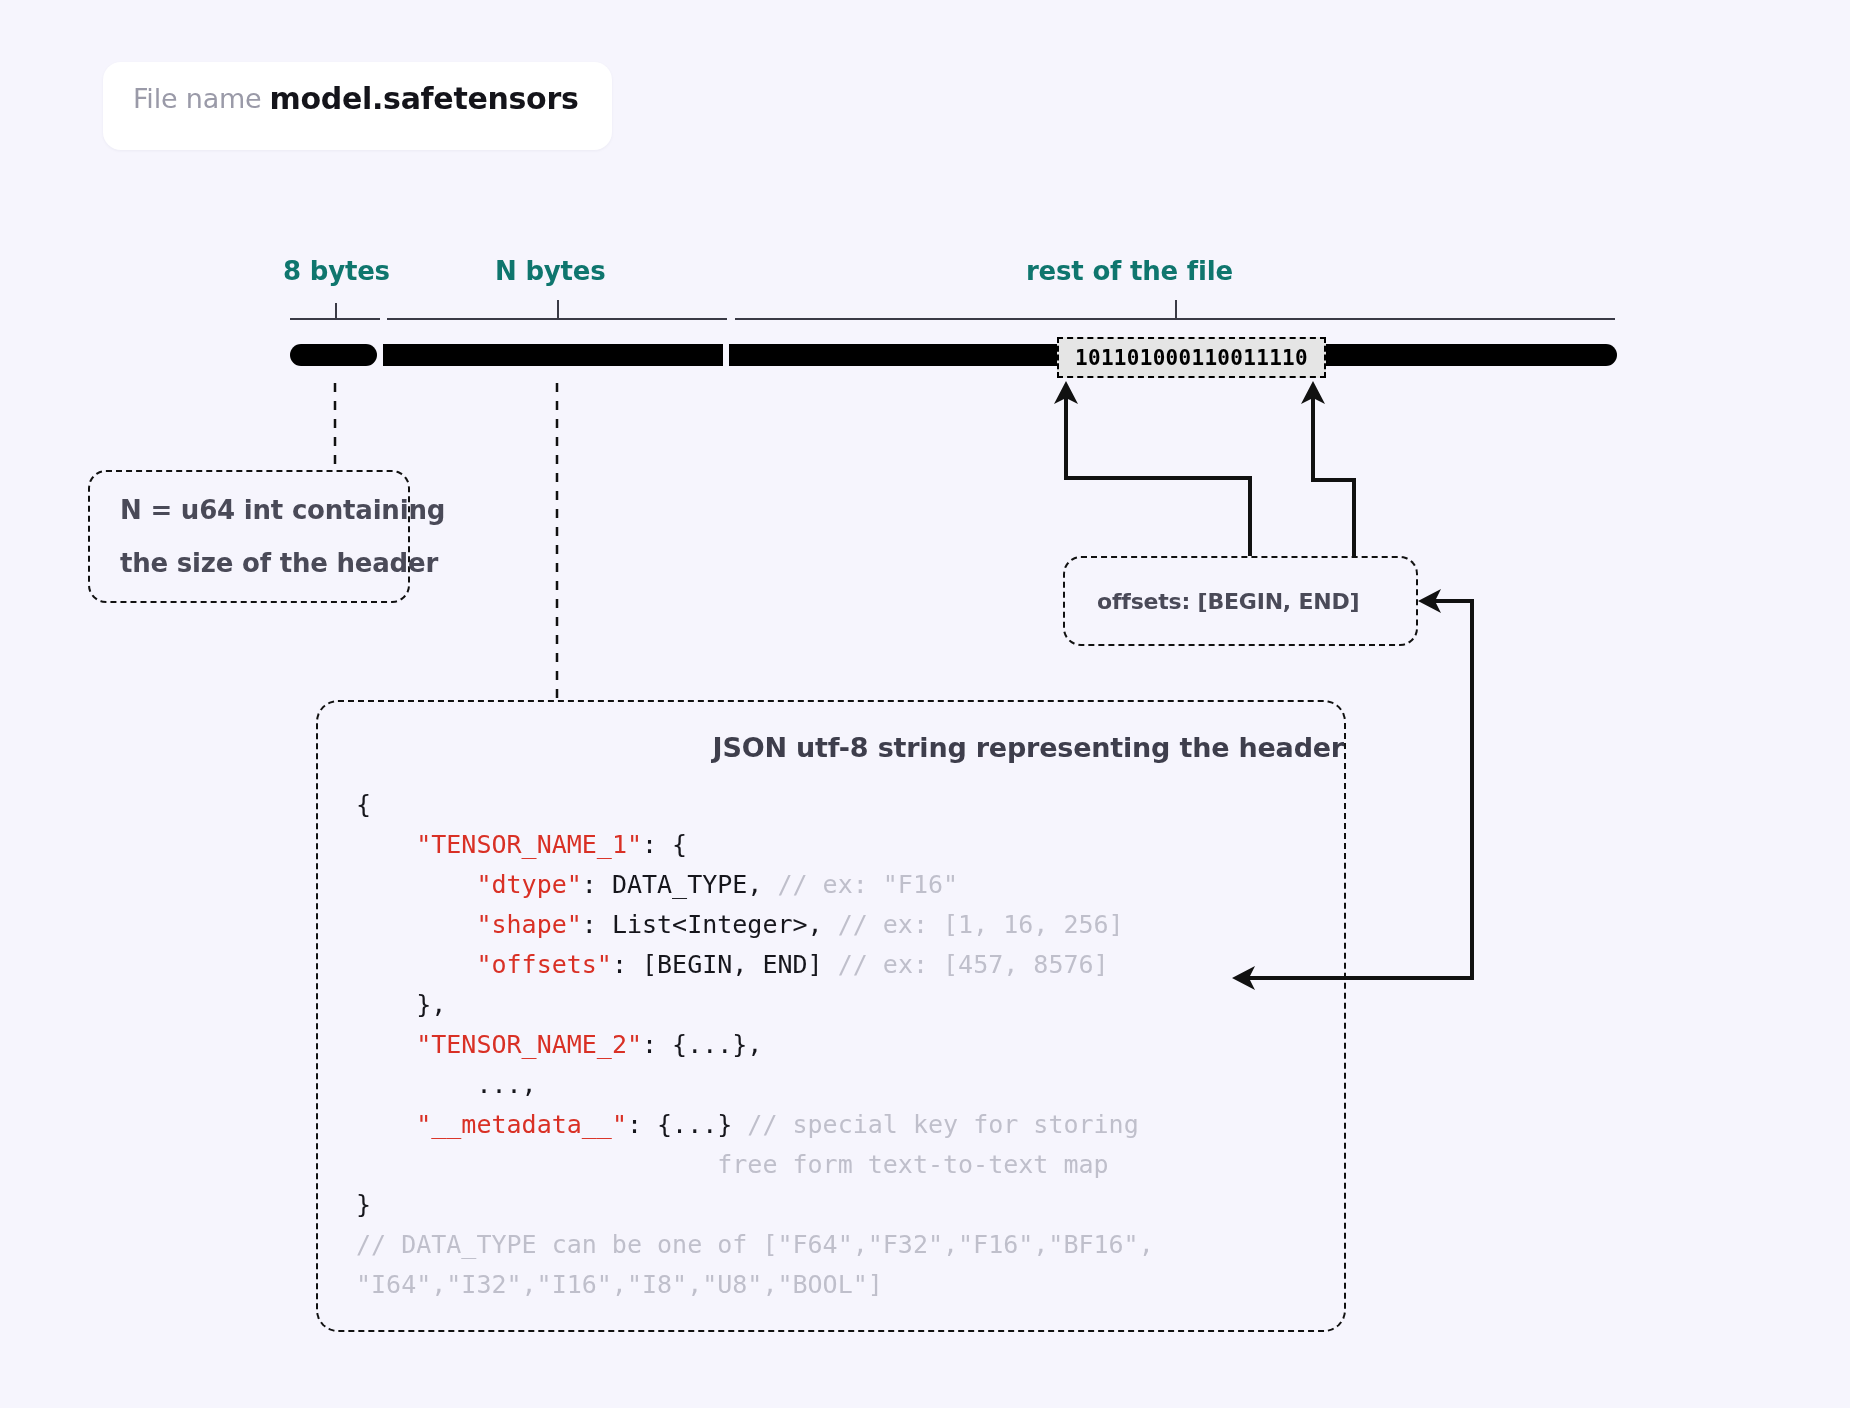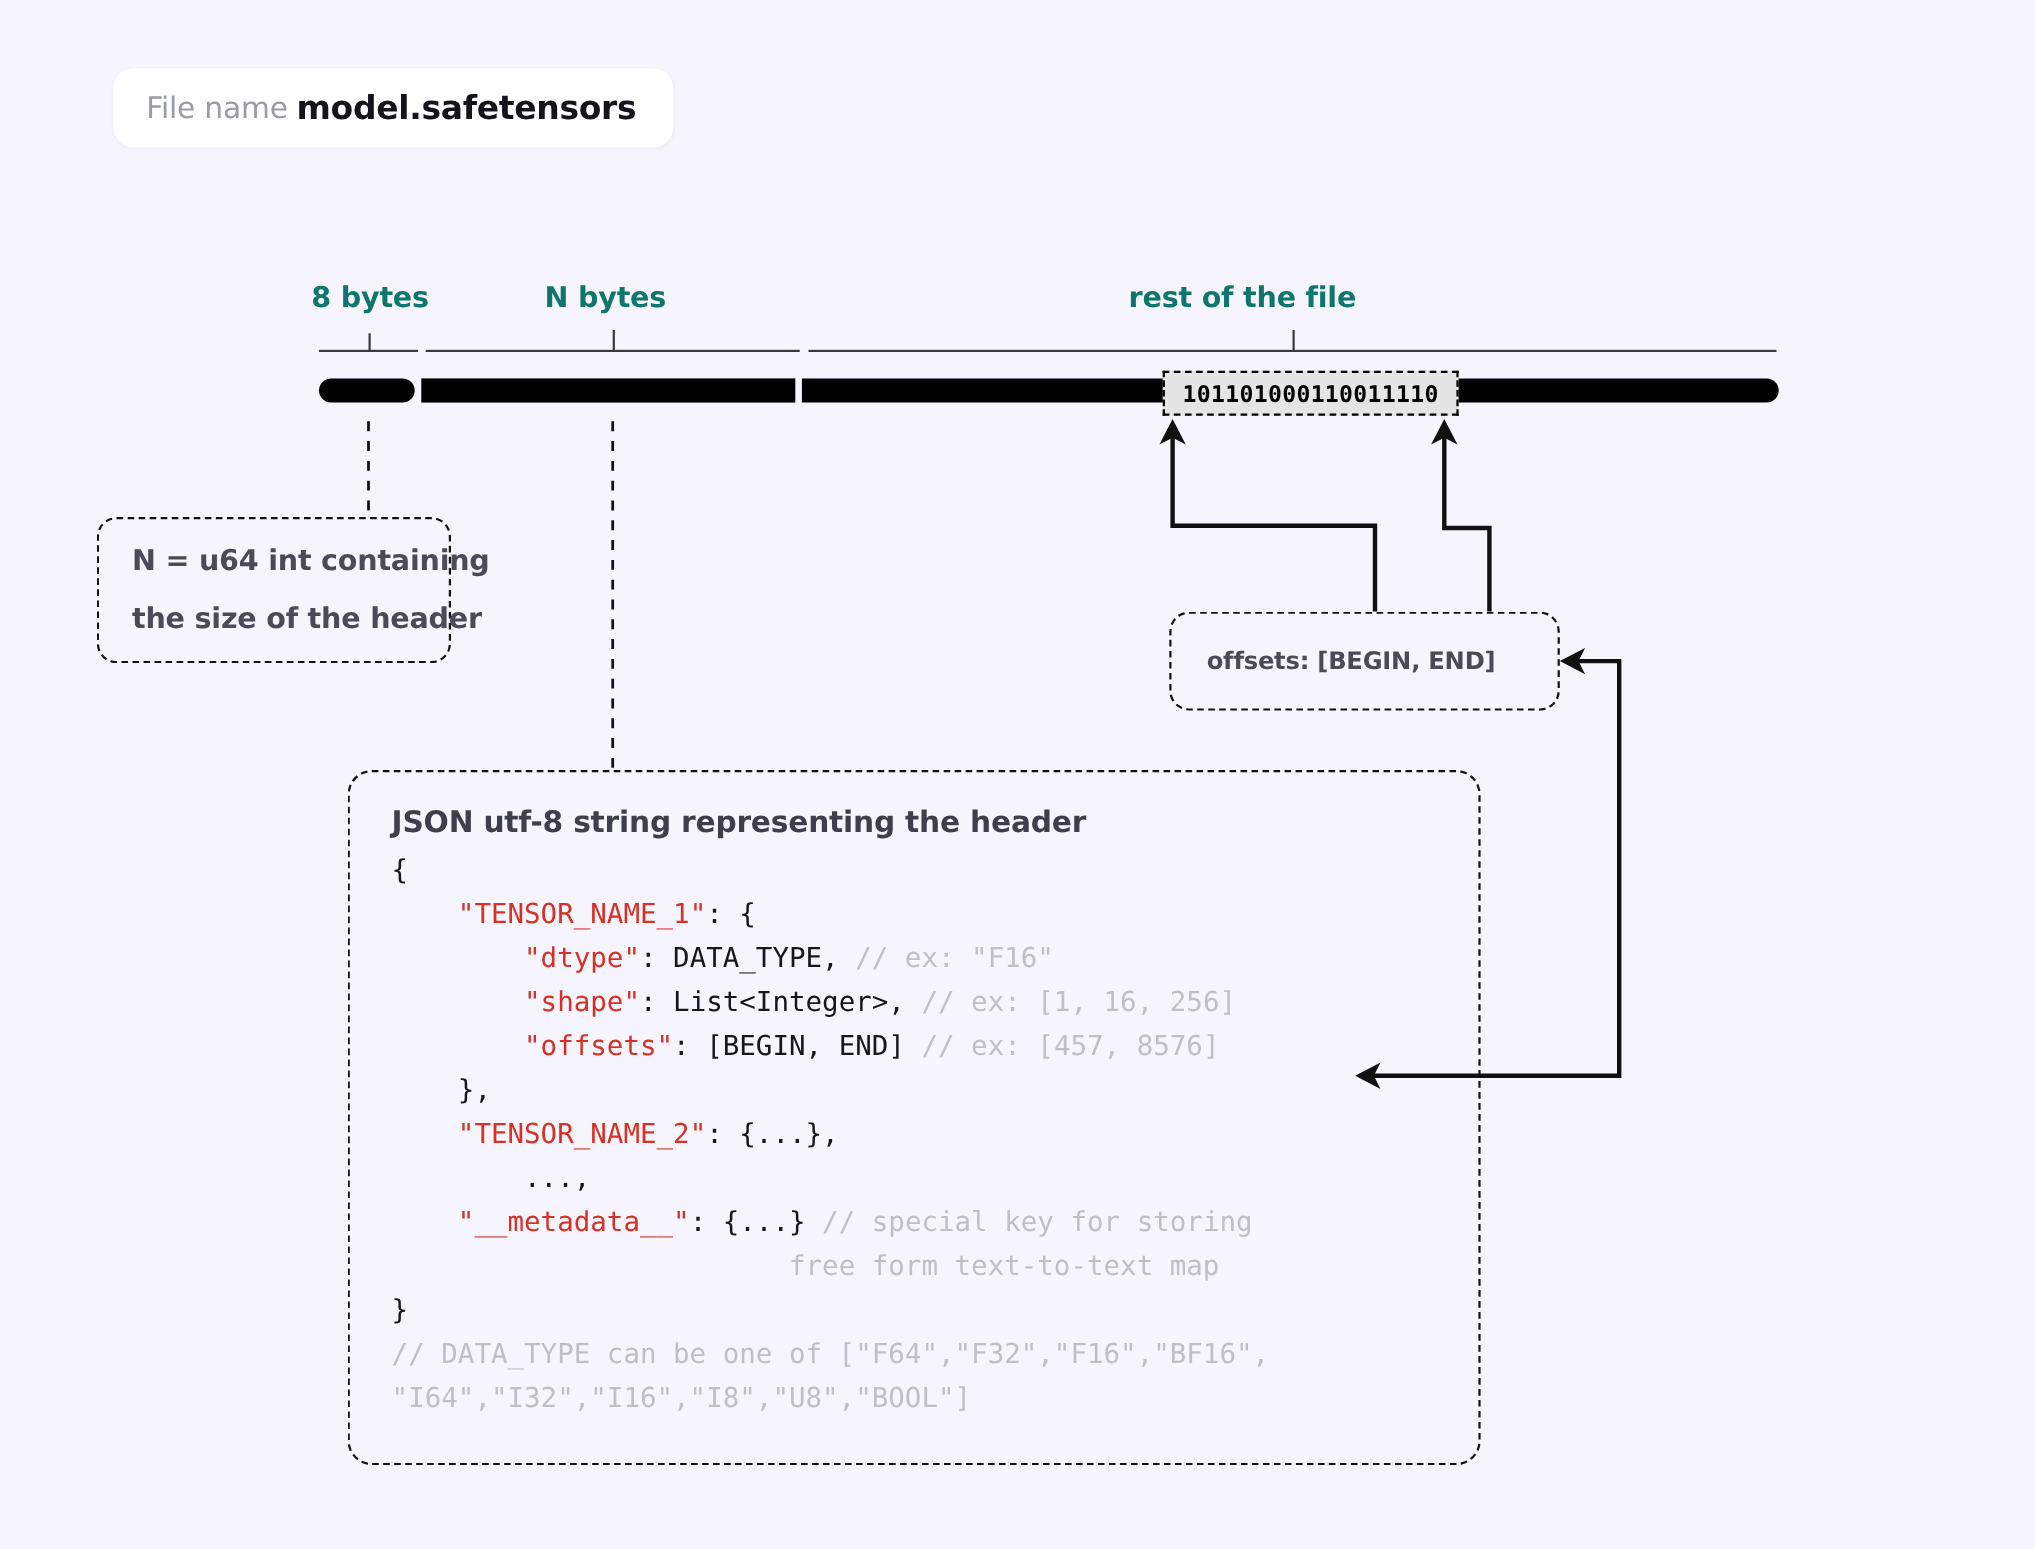--- a/index.html
+++ b/index.html
@@ -19,21 +19,21 @@
   
   #filename-pill {
     position: absolute;
     left: 103px;
     top: 62px;
     height: 72px;
     display: flex;
     align-items: center;
     background: #ffffff;
     border-radius: 18px;
-    padding: 0 34px 0 30px;
+    padding: 0 34px 16px 30px;
     box-shadow: 0 1px 3px rgba(40,40,70,0.05);
   }
   #filename-pill .label {
     font-size: 27px;
     color: #9a9aa8;
     font-weight: 400;
     letter-spacing: -0.2px;
   }
   #filename-pill .value {
     font-size: 30px;
@@ -140,21 +140,22 @@
     border: 2px dashed #111;
     border-radius: 22px;
     box-sizing: border-box;
     padding: 30px 0 0 38px;
   }
   #json-title {
     font-size: 27px;
     font-weight: 700;
     color: #3e3e4c;
     letter-spacing: -0.2px;
-    margin-bottom: 8px;
+    margin-bottom: 22px;
+    text-align: right;
   }
   #json-code {
     font-family: "DejaVu Sans Mono", monospace;
     font-size: 25px;
     line-height: 40px;
     color: #16161c;
     white-space: pre;
   }
   #json-code .k { color: #d93025; }
   #json-code .c { color: #bfbfcb; }

